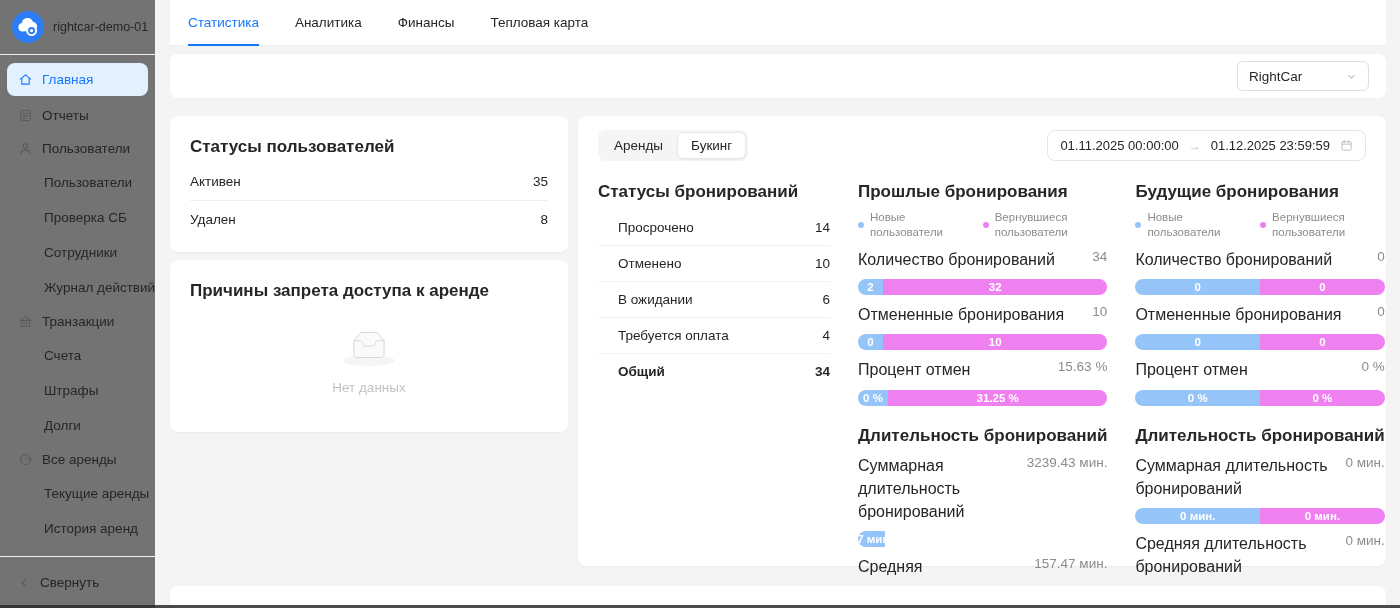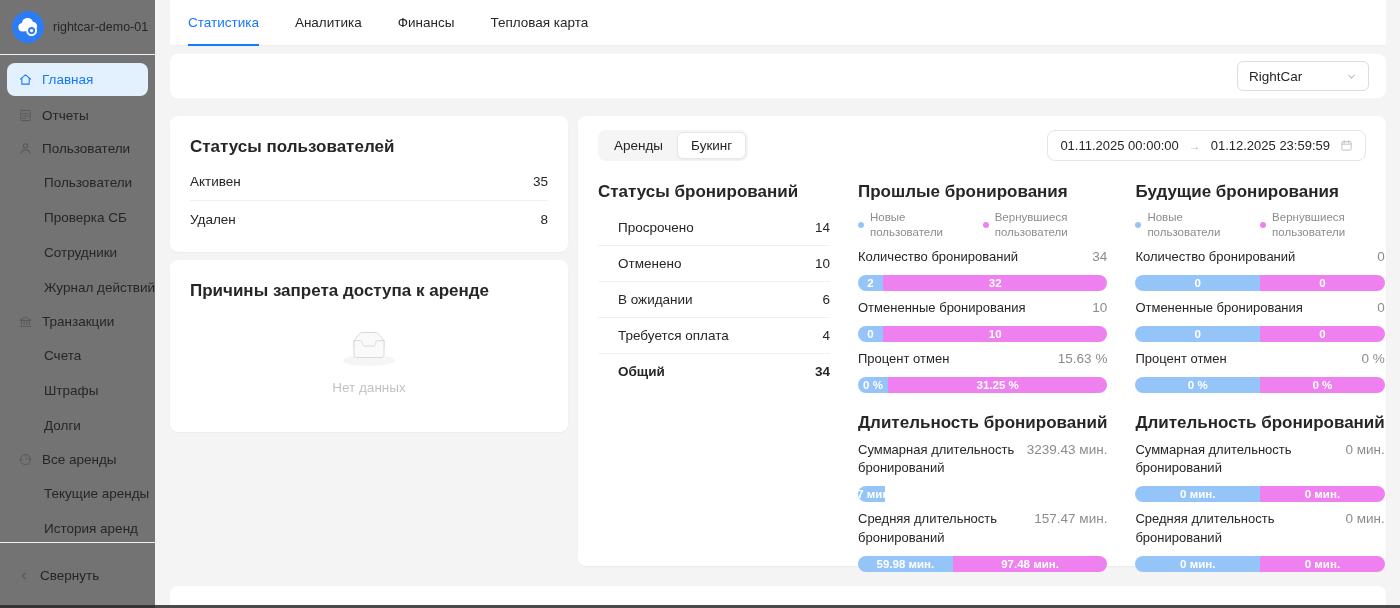--- a/index.html
+++ b/index.html
@@ -20,21 +20,21 @@
   .brand-name { font-size:12.5px; color:#262626; white-space:nowrap; }
   .nav { flex:1; padding:5px 0 0; overflow:hidden; }
   .nav-group { display:flex; align-items:center; gap:9px; padding:9px 12px 9px 18px; font-size:13.5px; cursor:pointer; color:#262626; }
   .nav-group.active { background:#e3f1ff; color:var(--accent,#1677ff); border-radius:8px; margin:3px 7px; padding:9px 9px 9px 11px; }
   .nav-group.active .icn { color:var(--accent,#1677ff); }
   .icn { display:inline-flex; color:#595959; }
   .icn svg { width:15px; height:15px; }
   .chev { margin-left:auto; color:#737373; }
   .chev svg { width:11px; height:11px; }
   .nav-sub { padding:10px 10px 10px 44px; font-size:13.5px; cursor:pointer; white-space:nowrap; }
-  .collapse-row { border-top:1px solid #f0f0f0; padding:25px 18px; display:flex; align-items:center; gap:10px; font-size:13.5px; cursor:pointer; }
+  .collapse-row { border-top:1px solid #f0f0f0; padding:18px 18px; display:flex; align-items:center; gap:10px; font-size:13.5px; cursor:pointer; }
   .collapse-row .icn svg { width:12px; height:12px; }
 
   
   .main { flex:1; margin-left:15px; padding-right:14px; display:flex; flex-direction:column; min-width:0; }
   .tabbar { background:#fff; height:55px; display:flex; gap:36px; padding:0 18px; border-bottom:1px solid #f0f0f0; }
   .tab { display:flex; align-items:center; font-size:13.5px; position:relative; cursor:pointer; color:#262626; }
   .tab.active { color:var(--accent,#1677ff); }
   .tab.active::after { content:""; position:absolute; left:0; right:0; bottom:-1px; height:2px; background:var(--accent,#1677ff); }
 
   .header-band { background:#fff; border-radius:8px; margin-top:8px; height:44px; flex-shrink:0;
@@ -73,21 +73,21 @@
 
   .legend { display:flex; margin:1px 0 8px; }
   .legend-item { display:flex; align-items:center; gap:6px; width:50%; }
   .legend-dot { width:6px; height:6px; border-radius:50%; flex-shrink:0; }
   .dot-blue { background:var(--bar-blue,#95c5f8); }
   .dot-pink { background:var(--bar-pink,#ef80f0); }
   .legend-label { font-size:11.5px; color:#8c8c8c; line-height:1.3; max-width:100px; }
 
   .metric { margin-bottom:7px; }
   .metric-head { display:flex; justify-content:space-between; align-items:flex-start; gap:8px; margin-bottom:8px; }
-  .metric-label { font-size:13px; line-height:1.45; }
+  .metric-label { font-size:16px; line-height:1.45; }
   .metric-value { font-size:13.5px; color:#8c8c8c; white-space:nowrap; padding-top:1px; }
   .bar { display:flex; height:16px; border-radius:8px; overflow:hidden; margin-bottom:8px; }
   .seg { display:flex; align-items:center; justify-content:center; color:#fff; font-size:11.5px; font-weight:700; overflow:hidden; white-space:nowrap; }
   .seg-blue { background:var(--bar-blue,#95c5f8); }
   .seg-pink { background:var(--bar-pink,#ef80f0); }
   .dur { margin-top:12px; }
 
   .bottom-card { background:#fff; border-radius:8px 8px 0 0; height:26px; margin-top:20px; box-shadow:0 1px 2px rgba(0,0,0,.04); }
   .bottom-strip { position:absolute; left:0; right:0; bottom:0; height:3px; background:#2a2a2a; opacity:.85; }
 </style>

